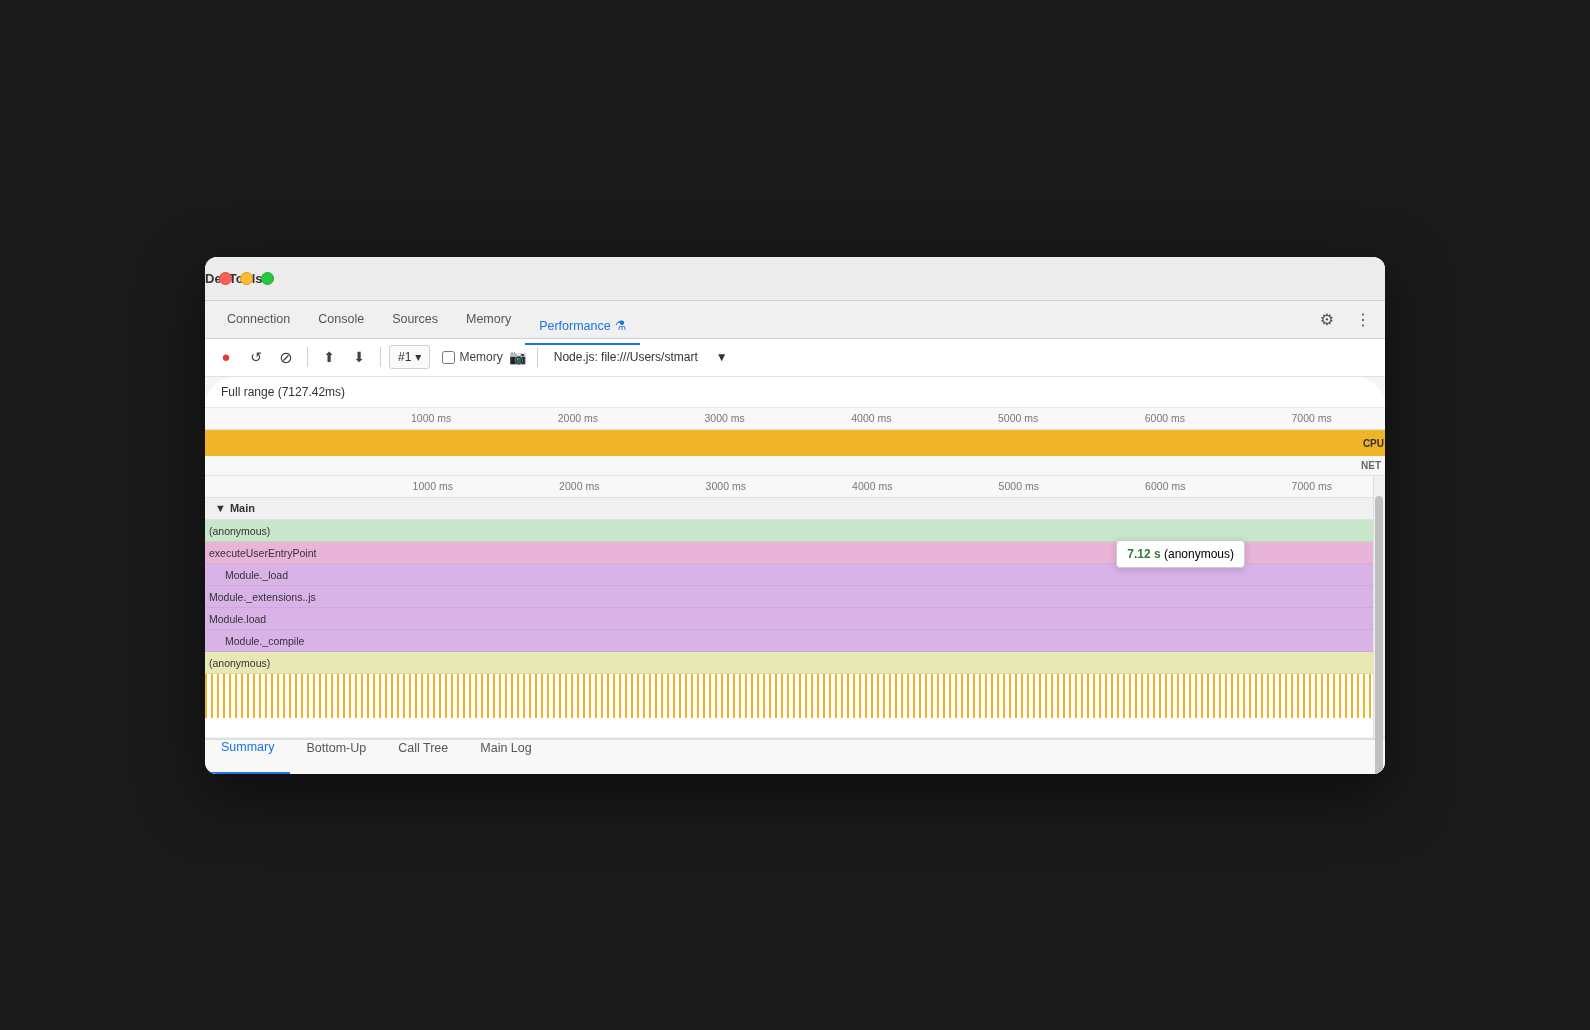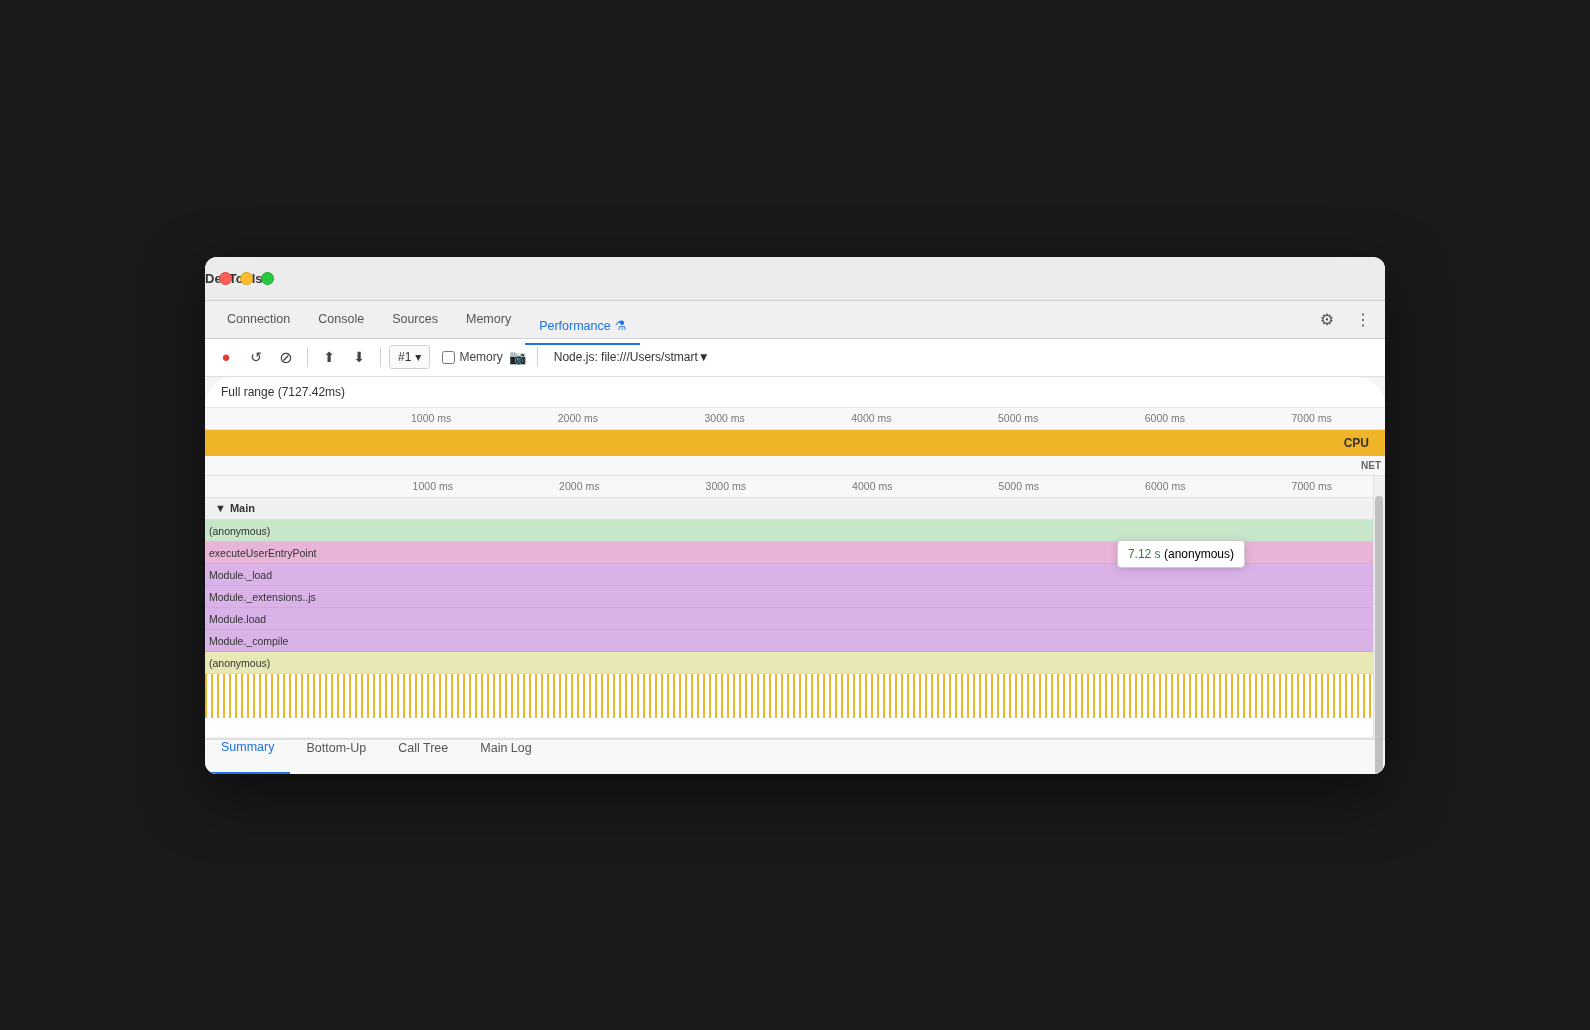--- a/index.html
+++ b/index.html
@@ -145,21 +145,21 @@
     }
     .memory-check input[type=checkbox] { margin: 0; }
     .capture-btn {
       width: 22px; height: 22px;
       display: flex; align-items: center; justify-content: center;
       cursor: pointer; color: #444; font-size: 14px;
     }
     .node-selector {
       display: flex;
       align-items: center;
-      gap: 0;
+      gap: 18px;
       margin-left: 8px;
       font-size: 12px;
       color: #333;
     }
     .node-dropdown {
       display: flex;
       align-items: center;
       gap: 4px;
       cursor: pointer;
     }
@@ -200,24 +200,24 @@
       font-size: 10.5px;
       color: #777;
     }
     .cpu-bar {
       height: 26px;
       background: #f0b429;
       position: relative;
     }
     .cpu-label {
       position: absolute;
-      right: 16px;
+      right: 1px;
       top: 50%;
       transform: translateY(-50%);
-      font-size: 12px;
+      font-size: 10px;
       color: #333;
       font-weight: 600;
     }
     .net-bar {
       height: 20px;
       background: #f8f8f8;
       position: relative;
       border-bottom: 1px solid #e0e0e0;
     }
     .net-label {
@@ -289,21 +289,21 @@
       border-radius: 4px;
       padding: 6px 10px;
       font-size: 12px;
       box-shadow: 0 2px 8px rgba(0,0,0,0.15);
       pointer-events: none;
       white-space: nowrap;
       z-index: 10;
     }
     .tooltip-time {
       color: #2e7d32;
-      font-weight: 400;
+      font-weight: 700;
       margin-top: 24px;
     }
     .bottom-tabs {
       display: flex;
       height: 36px;
       border-top: 2px solid #e0e0e0;
       background: #f8f8f8;
       align-items: flex-end;
     }
     .bottom-tab {
@@ -470,39 +470,39 @@
           </div>
 
           <div class="tooltip" style="right: 140px; top: -2px;">
             <span class="tooltip-time">7.12 s</span>
             <span> </span>
             <span>(anonymous)</span>
           </div>
         </div>
 
         <div class="flame-row" style="background:#d9b3e8;">
-          <div class="flame-block" style="left:0; width:calc(100% - 12px); background:#d9b3e8;">
+          <div class="flame-block" style="left:16px; width:calc(100% - 12px); background:#d9b3e8;">
             <span>Module._load</span>
           </div>
         </div>
 
         <div class="flame-row" style="background:#d9b3e8;">
           <div class="flame-block" style="left:0; width:calc(100% - 12px); background:#d9b3e8;">
             <span>Module._extensions..js</span>
           </div>
         </div>
 
         <div class="flame-row" style="background:#d9b3e8;">
           <div class="flame-block" style="left:0; width:calc(100% - 12px); background:#d9b3e8;">
             <span>Module.load</span>
           </div>
         </div>
 
         <div class="flame-row" style="background:#d9b3e8;">
-          <div class="flame-block" style="left:0; width:calc(100% - 12px); background:#d9b3e8;">
+          <div class="flame-block" style="left:16px; width:calc(100% - 12px); background:#d9b3e8;">
             <span>Module._compile</span>
           </div>
         </div>
 
         <div class="flame-row" style="background:#e8e8b4;">
           <div class="flame-block" style="left:0; width:calc(100% - 12px); background:#e8e8b4;">
             <span>(anonymous)</span>
           </div>
         </div>
 

